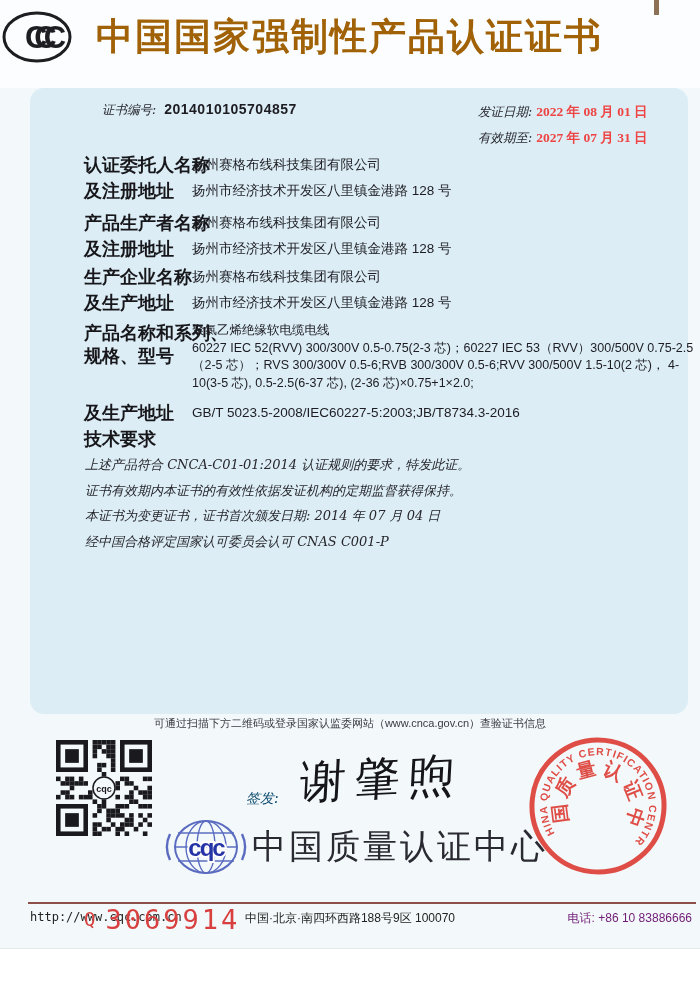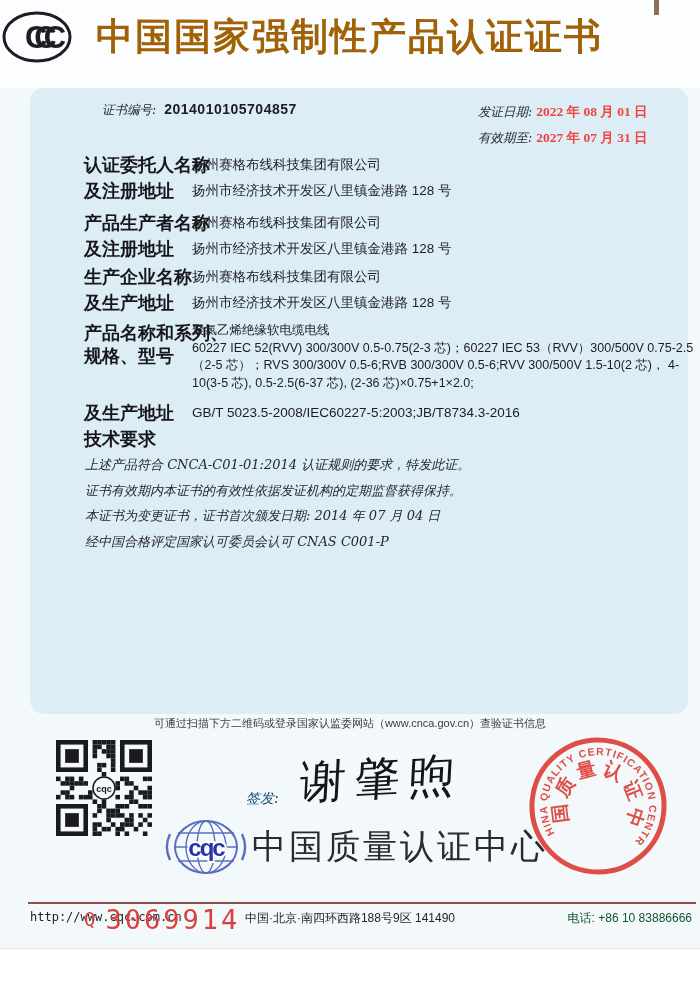--- a/index.html
+++ b/index.html
@@ -60,21 +60,21 @@
     color:#15151a;letter-spacing:8px;transform:rotate(-3deg) skewX(-6deg);white-space:nowrap;}
 
   .cqc-logo{position:absolute;left:164px;top:816px;width:84px;height:62px;}
   .issuer-name{position:absolute;left:252px;top:824px;font-size:34px;color:#2a2a32;letter-spacing:3px;font-weight:500;white-space:nowrap;}
 
   .stamp{position:absolute;left:518px;top:726px;width:160px;height:160px;transform:rotate(6deg);opacity:.88;}
 
   .footer-line{position:absolute;left:28px;top:902px;width:668px;height:2px;background:#8c5048;}
   .footer-url{position:absolute;left:30px;top:910px;font-family:"DejaVu Sans Mono","Liberation Mono",monospace;font-size:12px;color:#222;}
   .footer-address{position:absolute;left:0;top:910px;width:700px;text-align:center;font-size:12px;color:#222;}
-  .footer-phone{position:absolute;right:8px;top:910px;font-size:12px;color:#14532d;white-space:nowrap;}
+  .footer-phone{position:absolute;right:8px;top:910px;font-size:12px;color:#701a75;white-space:nowrap;}
   .serial{position:absolute;left:84px;top:904px;color:#d <!-- -->;}
   .serial{color:#d84040;font-family:"DejaVu Sans Mono","Liberation Mono",monospace;}
   .serial .q{font-size:19px;vertical-align:3px;margin-right:10px;}
   .serial .num{font-size:27px;letter-spacing:3px;font-weight:500;}
 
   .bottom-band{position:absolute;left:0;top:948px;width:700px;height:52px;background:#ffffff;border-top:1px solid #e2e8ea;}
 </style>
 </head>
 <body>
 
@@ -313,21 +313,21 @@
     <text font-size="10.5" font-weight="bold" fill="#dd372e" font-family="'Liberation Sans',sans-serif" letter-spacing="1">
       <textPath href="#arcEn" startOffset="50%" text-anchor="middle">CHINA QUALITY CERTIFICATION CENTRE</textPath>
     </text>
     <text font-size="19" font-weight="bold" fill="#dd372e" font-family="'Liberation Sans',sans-serif" letter-spacing="4">
       <textPath href="#arcCn" startOffset="50%" text-anchor="middle">中国质量认证中心</textPath>
     </text>
   </svg>
 
   <div class="footer-line"></div>
   <div class="footer-url">http://www.cqc.com.cn</div>
-  <div class="footer-address">中国·北京·南四环西路188号9区  141490</div>
+  <div class="footer-address">中国·北京·南四环西路188号9区  100070</div>
   <div class="footer-phone"><span>电话:</span> <span>+86 10 83886666</span></div>
 
   <div class="serial">
     <span class="q">Q</span><span class="num">3069914</span>
   </div>
 
   <div class="bottom-band"></div>
 
 </div>
 

